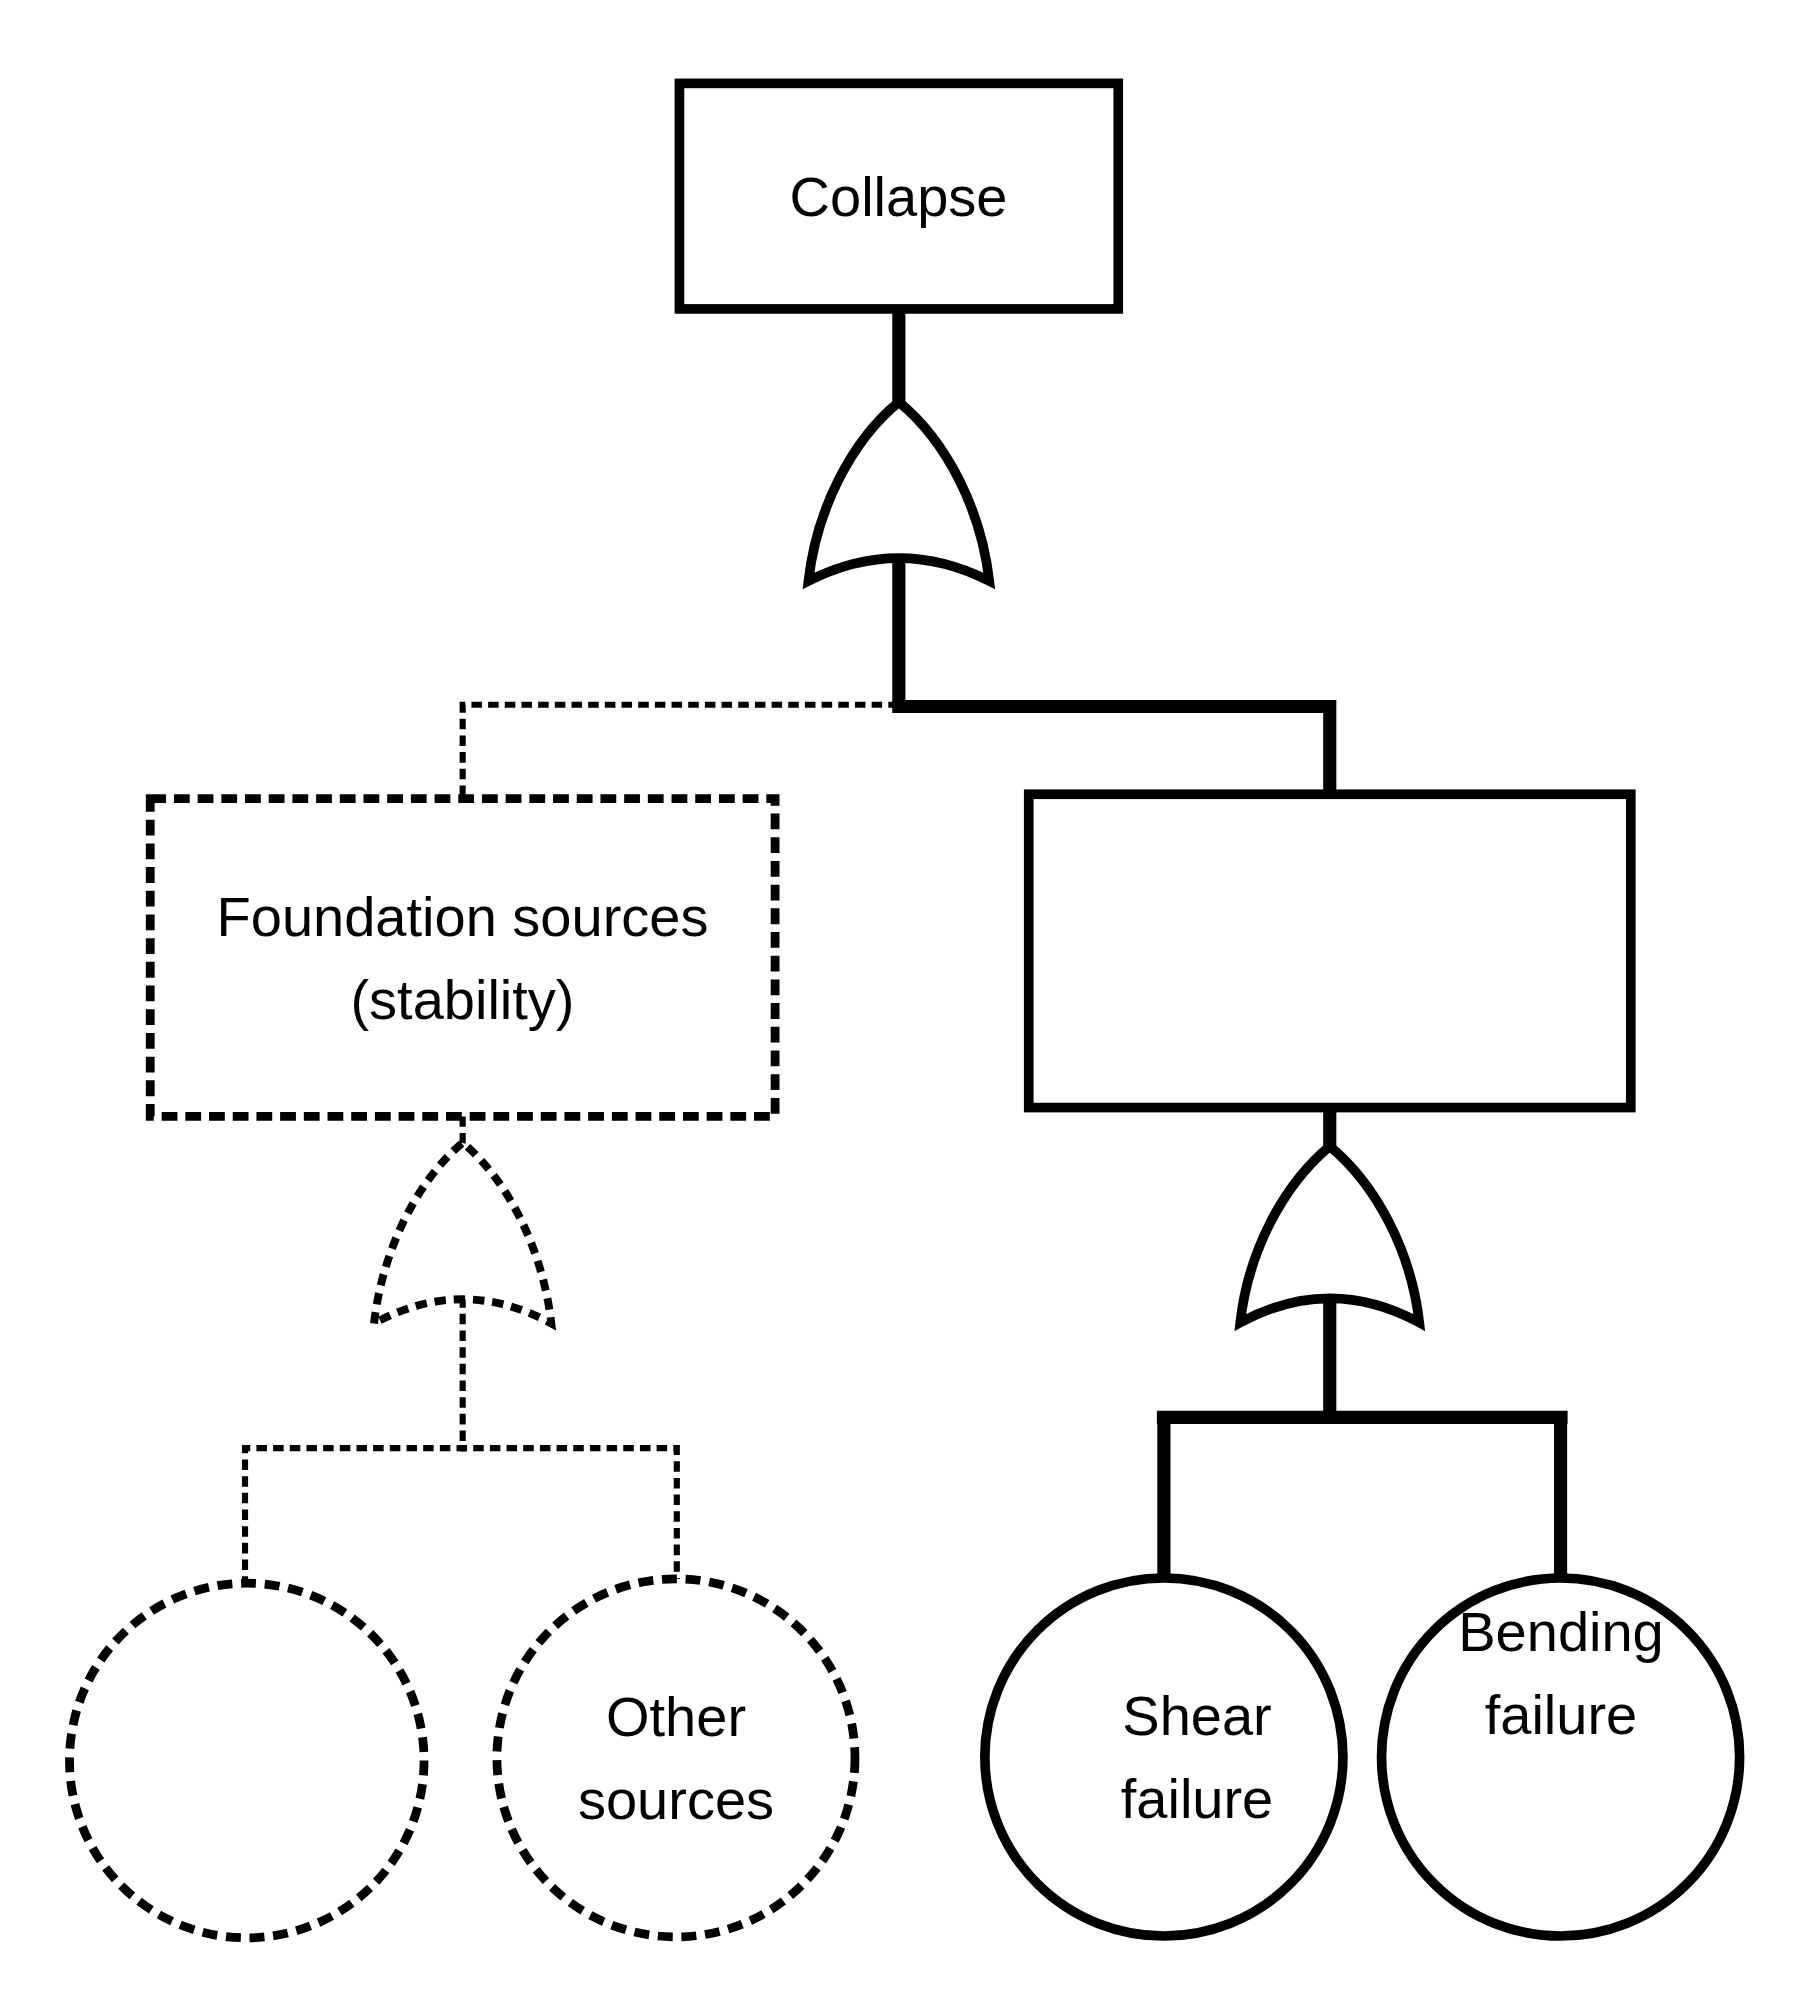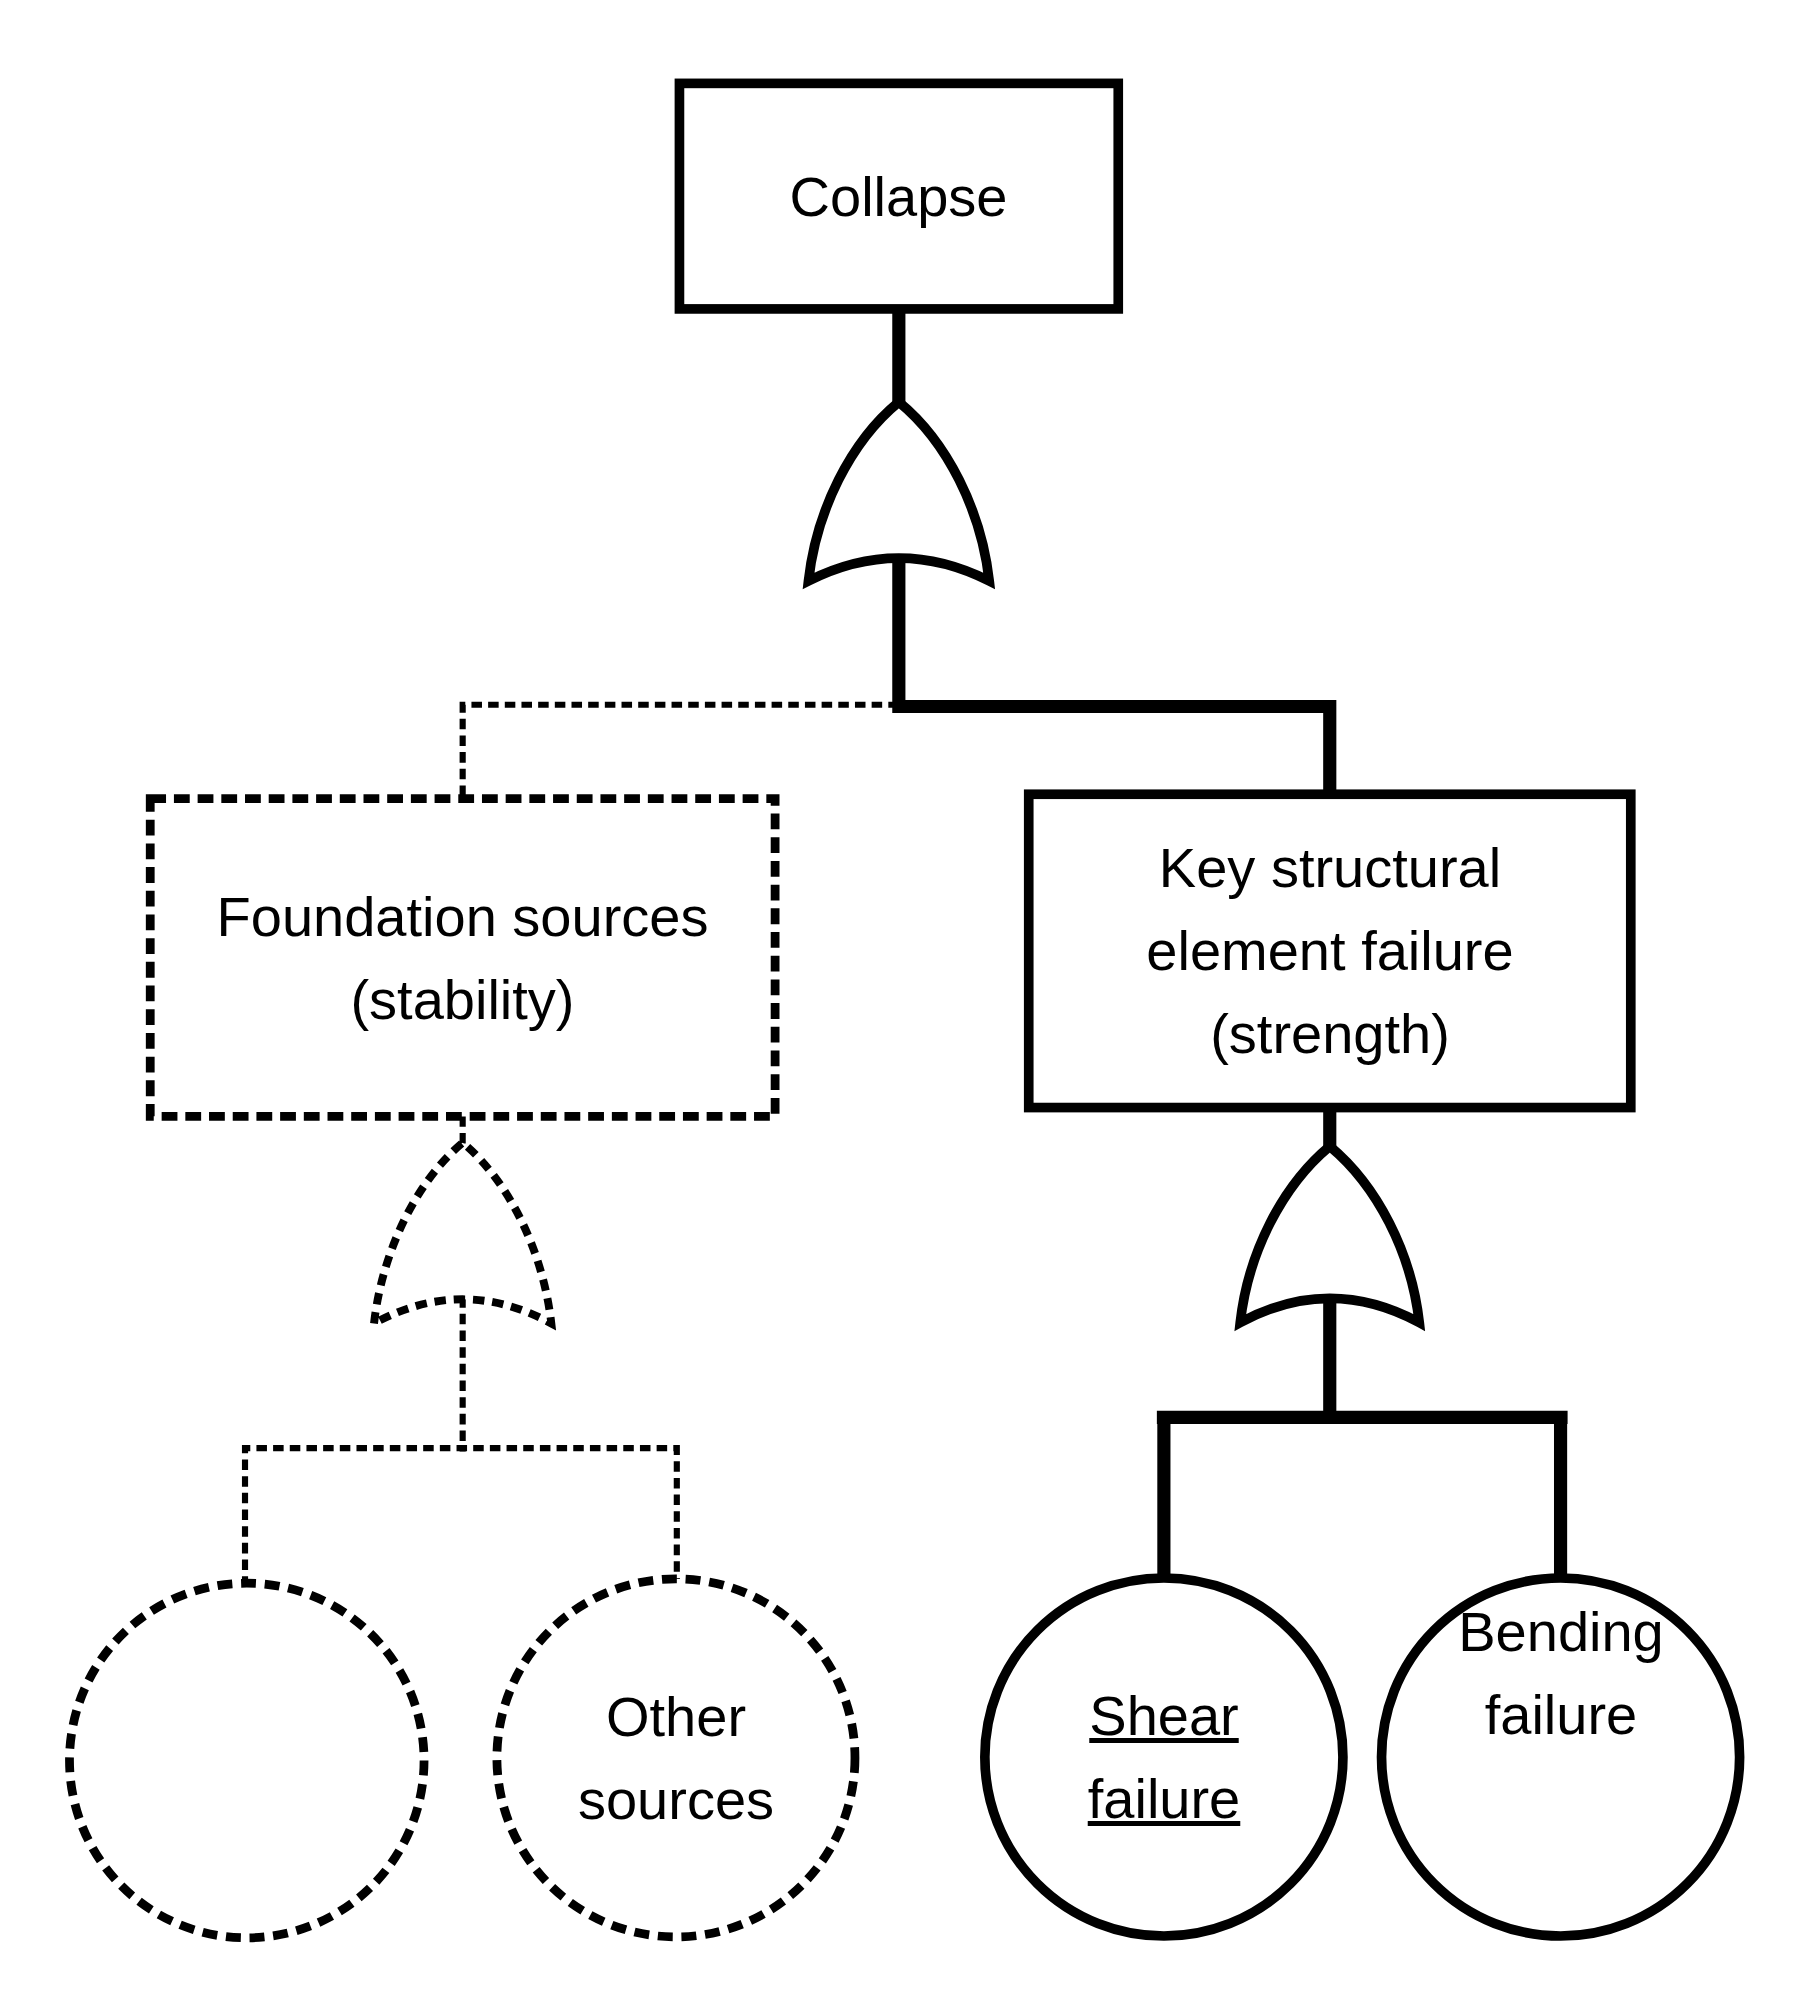--- a/index.html
+++ b/index.html
@@ -71,28 +71,25 @@
     <circle cx="770" cy="2003" r="204" class="shape-solid" stroke-width="10" stroke-dasharray="17 10"></circle>
     <circle cx="1326" cy="2002" r="204" class="shape-solid" stroke-width="11"></circle>
     <circle cx="1778" cy="2002" r="204" class="shape-solid" stroke-width="11"></circle>
   </svg>
 
   <div class="label" style="left:679px; top:83px; width:439px; height:226px;">Collapse</div>
 
   <div class="label" style="left:150px; top:799px; width:625px; height:318px;">Foundation sources
 (stability)</div>
 
-  <div class="label" style="left:1029px; top:794px; width:602px; height:313px;">Key structural
-element failure
-(strength)</div>
 
 
   <div class="label" style="left:497px; top:1579px; width:358px; height:358px;">Other
 sources</div>
 
-  <div class="label" style="left:985px; top:1578px; width:358px; height:358px;text-decoration:underline;">Shear
+  <div class="label" style="left:1018px; top:1578px; width:358px; height:358px;">Shear
 failure</div>
 
   <div class="label" style="left:1382px; top:1494px; width:358px; height:358px;">Bending
 failure</div>
 
 </div>
 
 
 </body></html>

